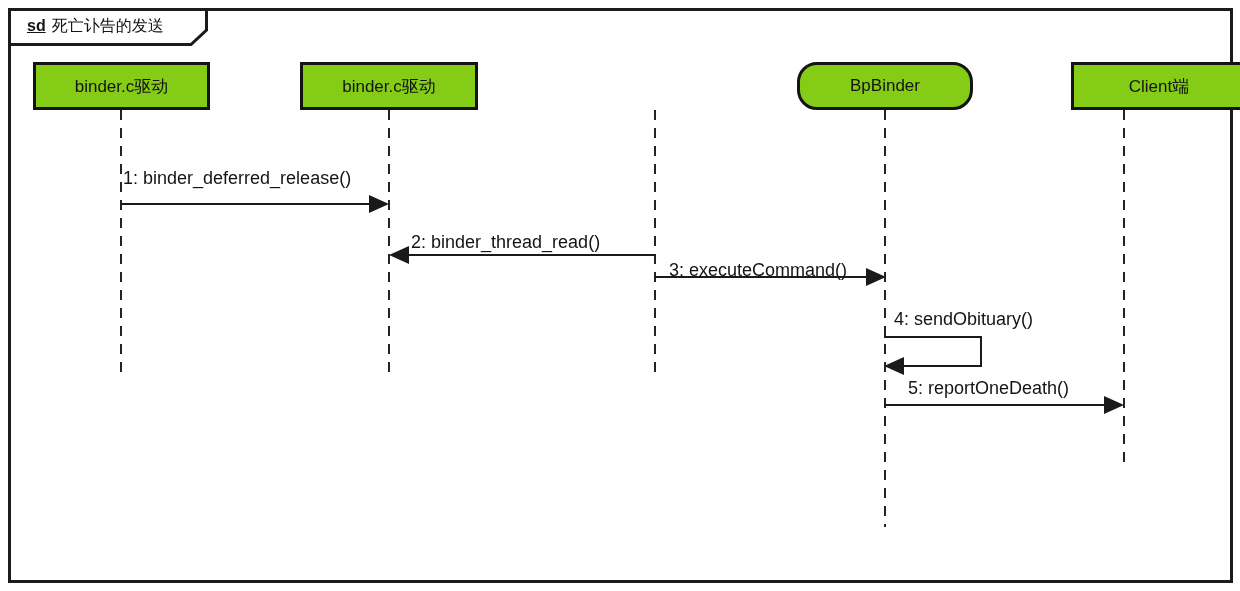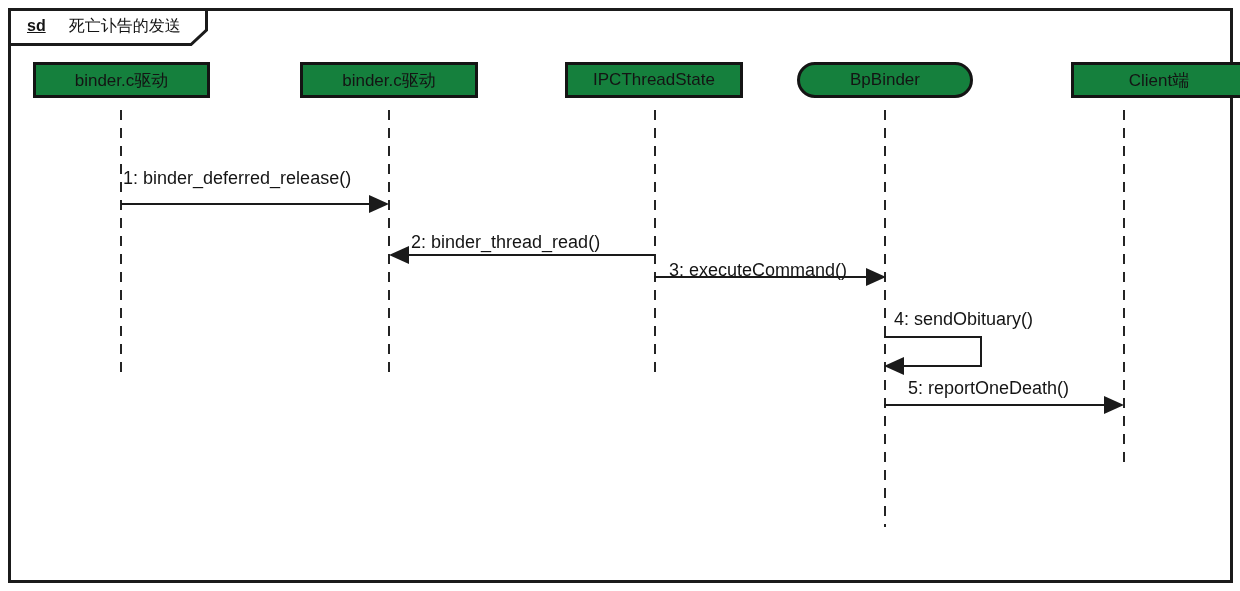--- a/index.html
+++ b/index.html
@@ -10,24 +10,24 @@
   .frame {
     position:absolute; left:8px; top:8px; width:1225px; height:575px;
     box-sizing:border-box; border:3px solid #1b1b1b; background:#ffffff;
   }
   .tab { position:absolute; left:8px; top:8px; width:200px; height:38px; }
   .tab-label {
     position:absolute; left:8px; top:8px; width:190px; height:36px;
     display:flex; align-items:center; padding-left:19px; box-sizing:border-box;
     font-size:16px; white-space:nowrap;
   }
-  .tab-keyword { font-weight:bold; margin-right:23px;text-decoration:underline; }
+  .tab-keyword { font-weight:bold; margin-right:6px;text-decoration:underline; }
   .pbox {
-    position:absolute; top:62px; height:36px; box-sizing:border-box;
-    border:3px solid #141414; background:#15803d;
+    position:absolute; top:62px; height:48px; box-sizing:border-box;
+    border:3px solid #141414; background:#84cc16;
     display:flex; align-items:center; justify-content:center;
     font-size:17px; white-space:nowrap;
   }
   .lifeline {
     position:absolute; top:110px; width:2px;
     background:repeating-linear-gradient(to bottom, #242424 0 10px, transparent 10px 18px);
   }
   .mlabel { position:absolute; font-size:18px; white-space:nowrap; line-height:22px; }
   .mline { position:absolute; height:2px; background:#1a1a1a; }
   .vline { position:absolute; width:2px; background:#1a1a1a; }
@@ -56,23 +56,20 @@
     <span class="tab-keyword">sd</span>
     <span>死亡讣告的发送</span>
   </div>
 
   <div class="pbox" style="left:33px;width:177px;">
     <span>binder.c驱动</span>
   </div>
   <div class="pbox" style="left:300px;width:178px;">
     <span>binder.c驱动</span>
   </div>
-  <div class="pbox" style="left:565px;width:178px;">
-    <span>IPCThreadState</span>
-  </div>
   <div class="pbox" style="left:797px;width:176px;border-radius:20px;">
     <span>BpBinder</span>
   </div>
   <div class="pbox" style="left:1071px;width:176px;">
     <span>Client端</span>
   </div>
 
   <div class="lifeline" style="left:120px;height:267px;"></div>
   <div class="lifeline" style="left:388px;height:267px;"></div>
   <div class="lifeline" style="left:654px;height:267px;"></div>

